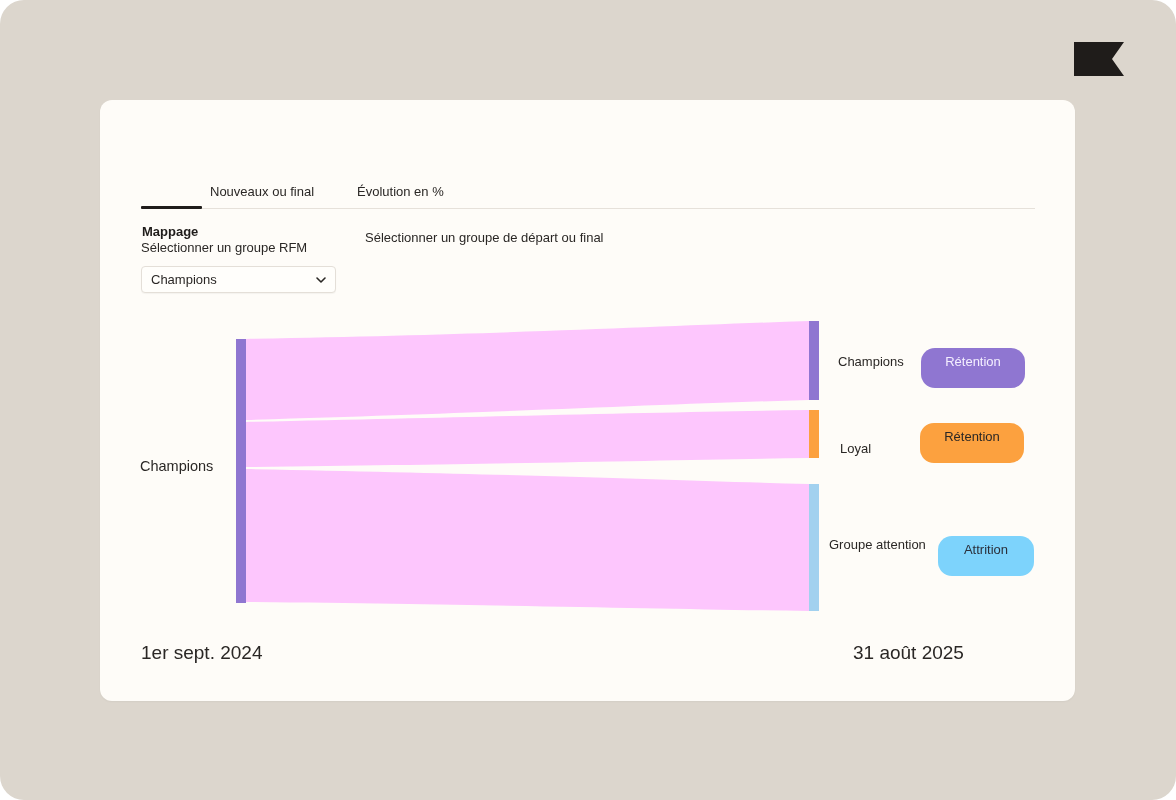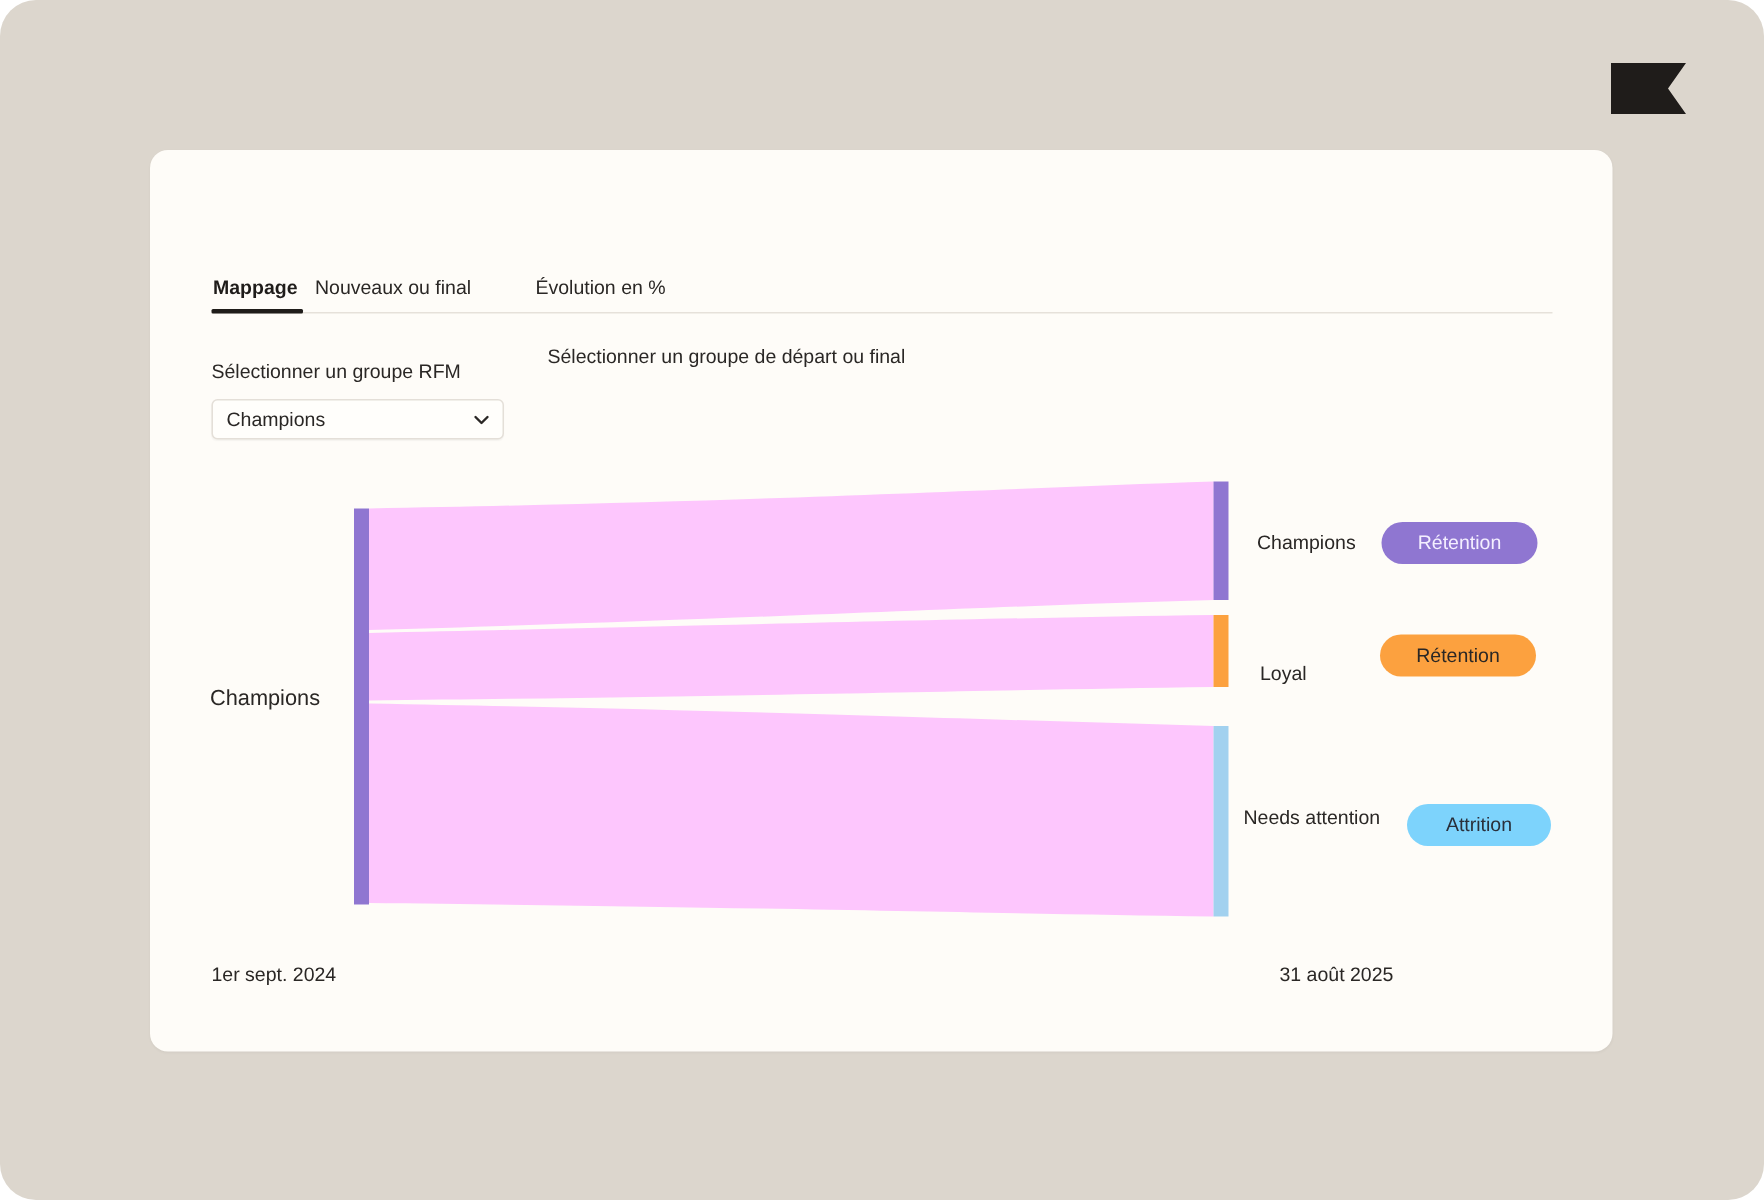--- a/index.html
+++ b/index.html
@@ -27,37 +27,37 @@
   .select {
     position: absolute; height: 27px; border: 1px solid #e4dfd8; border-radius: 4px;
     background: #fffefb; box-shadow: 0 1px 1px rgba(0,0,0,0.04); cursor: pointer;
   }
   .select .val { position: absolute; left: 9px; top: 5px; font-size: 13px; color: #2a2725; white-space: nowrap; }
   .select .chev { position: absolute; right: 8px; top: 7px; width: 12px; height: 12px; }
   .chart { position: absolute; left: 0; top: 0; }
   .node-label { position: absolute; font-size: 13px; color: #2a2725; white-space: nowrap; }
   .left-label { position: absolute; left: 40px; top: 358px; font-size: 14.5px; color: #2a2725; }
   .badge {
-    position: absolute; height: 28px; border-radius: 14px;
+    position: absolute; height: 40px; border-radius: 14px;
     font-size: 13px; text-align: center; line-height: 28px; white-space: nowrap;
   }
-  .date { position: absolute; top: 542px; font-size: 13px; color: #2a2725; white-space: nowrap; }
+  .date { position: absolute; top: 542px; font-size: 19px; color: #2a2725; white-space: nowrap; }
 </style>
 </head>
 <body>
 
 <div class="frame">
   <svg class="logo" viewBox="0 0 50 34">
     <polygon points="0,0 50,0 38,17 50,34 0,34" fill="#1f1c1a"></polygon>
   </svg>
 
   <div class="card">
 
     <div class="tabs">
-      <div class="tab active" style="left:1px;">
+      <div class="tab active" style="left:1px;margin-top:40px;">
         <span>Mappage</span>
       </div>
       <div class="tab" style="left:69px;">
         <span>Nouveaux ou final</span>
       </div>
       <div class="tab" style="left:216px;">
         <span>Évolution en %</span>
       </div>
       <div class="tab-underline"></div>
     </div>
@@ -90,21 +90,21 @@
     <div class="node-label" style="left:738px; top:254px;">Champions</div>
     <div class="badge" style="left:821px; top:248px; width:104px; background:#8f76d1; color:#f4efff;">
       <span>Rétention</span>
     </div>
 
     <div class="node-label" style="left:740px; top:341px;text-align:center;">Loyal</div>
     <div class="badge" style="left:820px; top:323px; width:104px; background:#fca13f; color:#2a2725;">
       <span>Rétention</span>
     </div>
 
-    <div class="node-label" style="left:729px; top:437px;">Needs attention</div>
+    <div class="node-label" style="left:729px; top:437px;">Groupe attention</div>
     <div class="badge" style="left:838px; top:436px; width:96px; background:#7dd3fc; color:#2a2f3a;">
       <span>Attrition</span>
     </div>
 
     <div class="date" style="left:41px;">1er sept. 2024</div>
     <div class="date" style="left:753px;">31 août 2025</div>
   </div>
 </div>
 
 </body></html>

